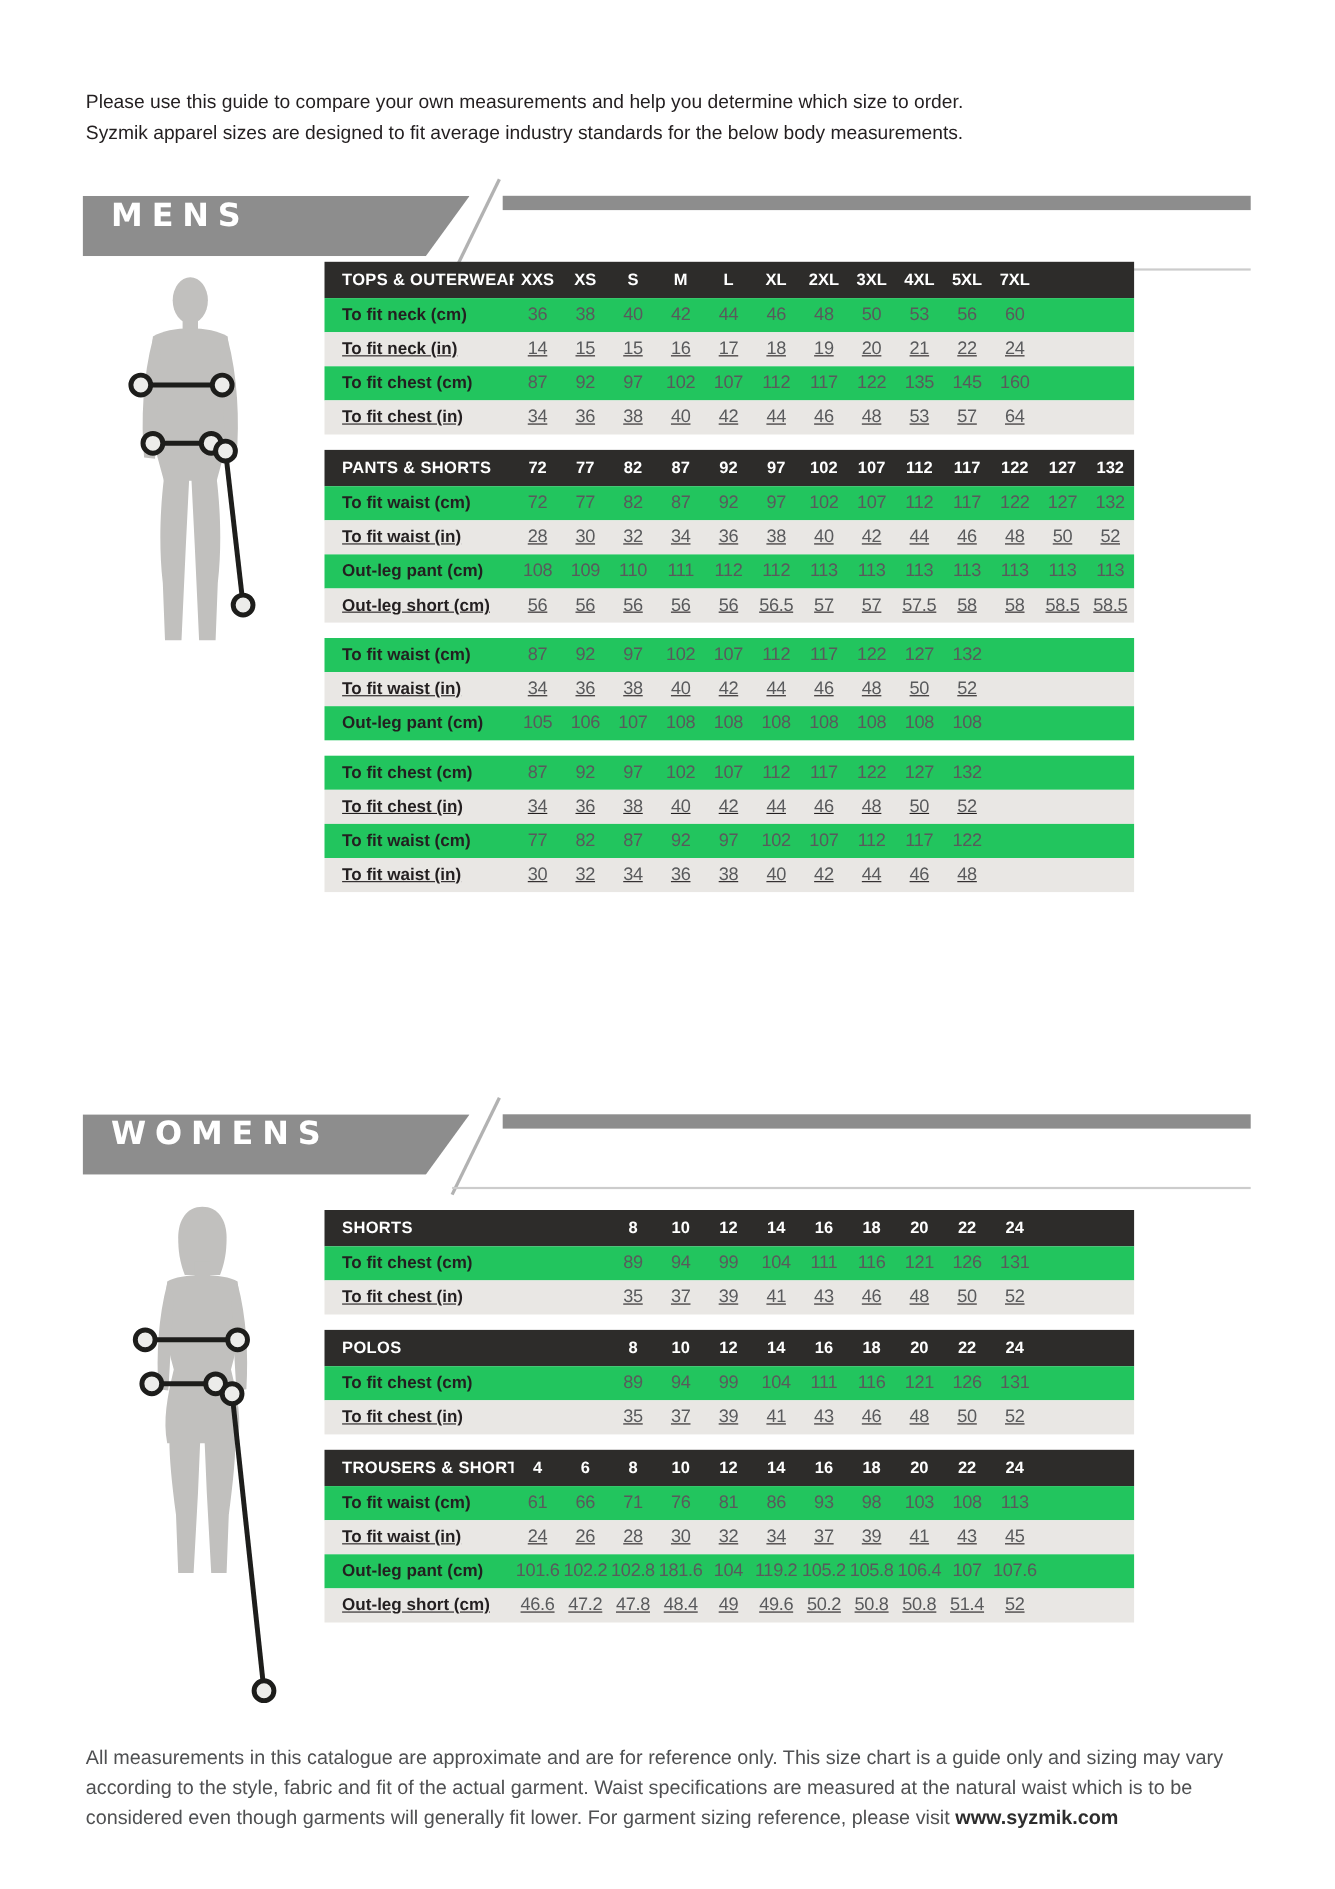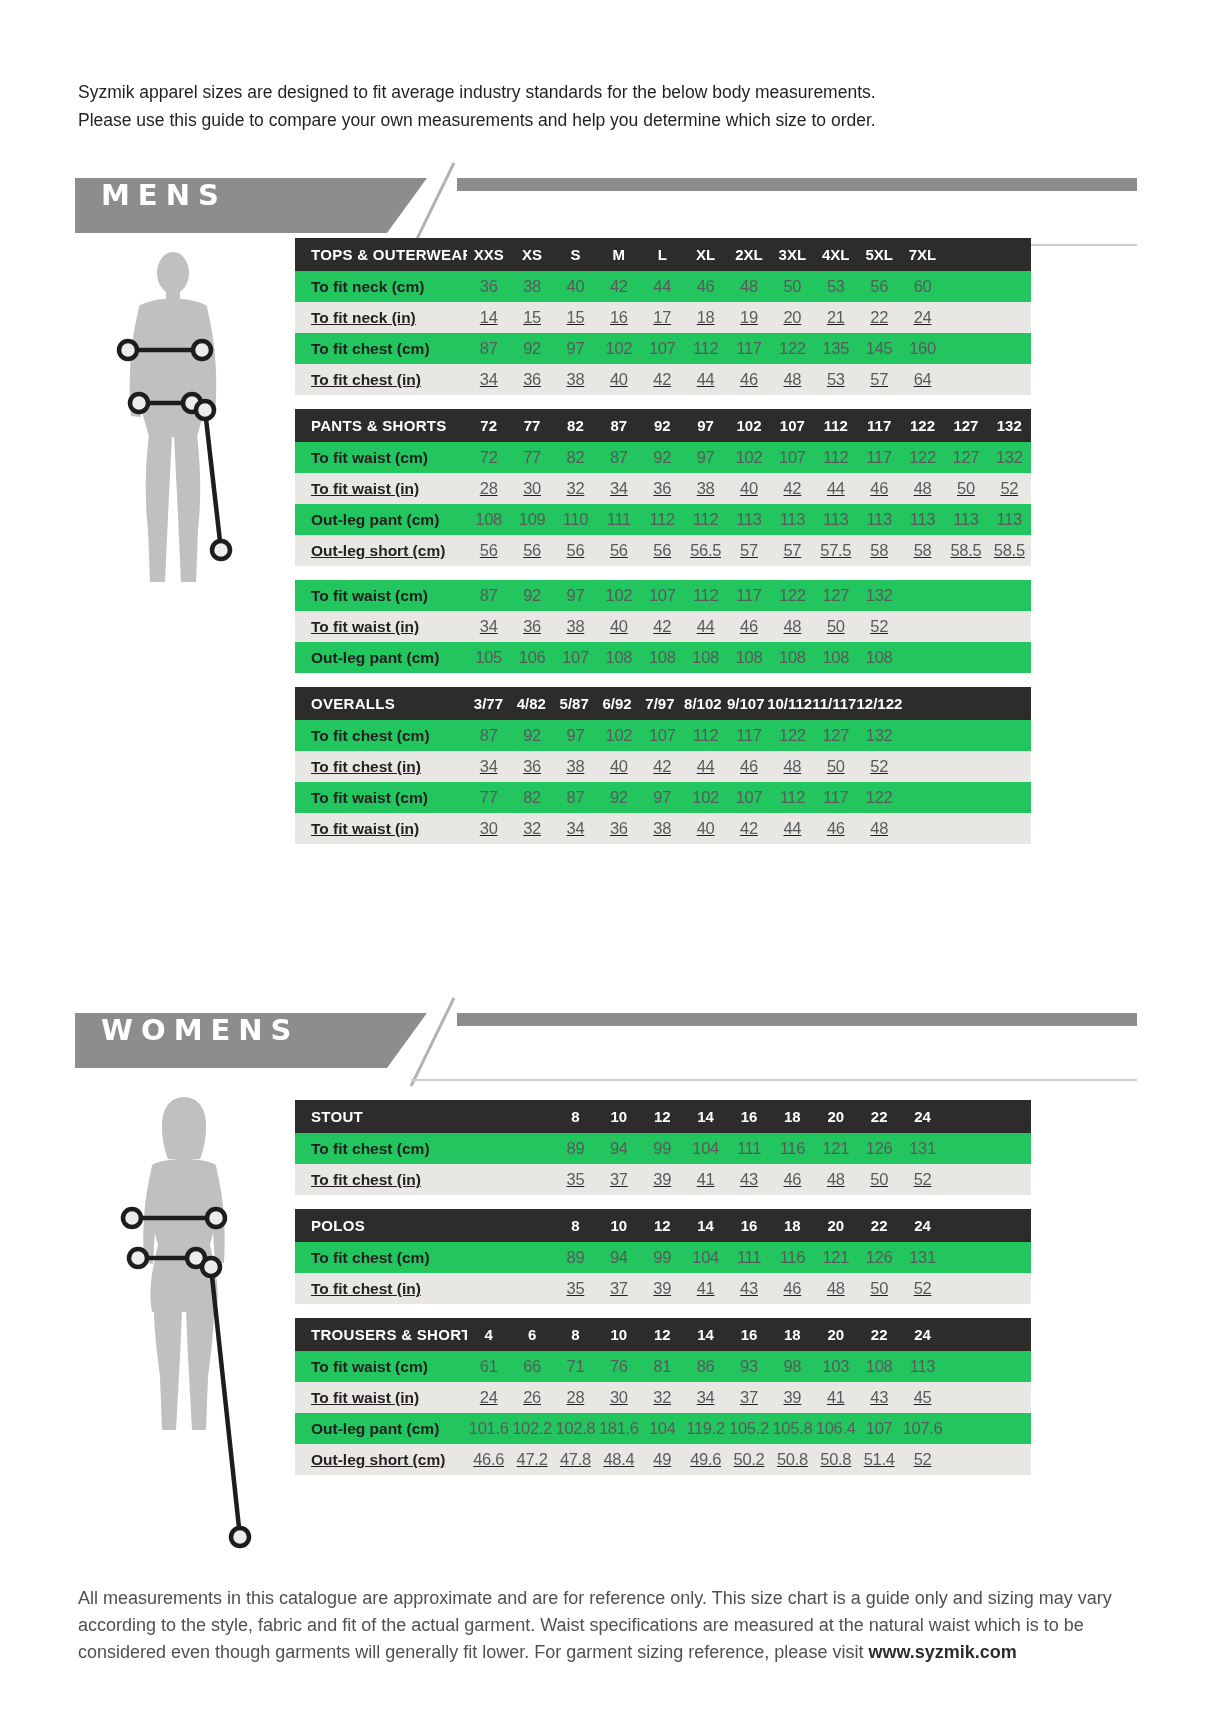--- a/index.html
+++ b/index.html
@@ -56,22 +56,22 @@
     font-size:18px;line-height:1.5;color:#4f5052;
   }
   .footer b{color:#2d2d2d;}
 </style>
 </head>
 <body>
 
 <div class="page">
 
   <div class="intro">
+    <div>Please use this guide to compare your own measurements and help you determine which size to order.</div>
     <div>Syzmik apparel sizes are designed to fit average industry standards for the below body measurements.</div>
-    <div>Please use this guide to compare your own measurements and help you determine which size to order.</div>
   </div>
 
   <div class="banner" style="top:178px;">
     <div class="banner-strip"></div>
     <div class="banner-block">
       <span class="banner-title">MENS</span>
     </div>
     <div class="banner-slash"></div>
     <div class="banner-line"></div>
   </div>
@@ -308,36 +308,20 @@
           <div class="cell">108</div>
           <div class="cell">108</div>
           <div class="cell">108</div>
           <div class="cell">108</div>
           <div class="cell"></div>
           <div class="cell"></div>
           <div class="cell"></div>
         </div>
       </div>
     <div class="size-table">
-        <div class="t-header">
-          <div class="t-label">OVERALLS</div>
-          <div class="cell">3/77</div>
-          <div class="cell">4/82</div>
-          <div class="cell">5/87</div>
-          <div class="cell">6/92</div>
-          <div class="cell">7/97</div>
-          <div class="cell">8/102</div>
-          <div class="cell">9/107</div>
-          <div class="cell">10/112</div>
-          <div class="cell">11/117</div>
-          <div class="cell">12/122</div>
-          <div class="cell"></div>
-          <div class="cell"></div>
-          <div class="cell"></div>
-        </div>
         <div class="t-row">
           <div class="t-label">To fit chest (cm)</div>
           <div class="cell">87</div>
           <div class="cell">92</div>
           <div class="cell">97</div>
           <div class="cell">102</div>
           <div class="cell">107</div>
           <div class="cell">112</div>
           <div class="cell">117</div>
           <div class="cell">122</div>
@@ -426,21 +410,21 @@
       <circle class="mdot" cx="84" cy="163" r="9"></circle>
       <line class="mline" x1="99" y1="172" x2="128" y2="442"></line>
       <circle class="mdot" cx="99" cy="172" r="9"></circle>
       <circle class="mdot" cx="128" cy="442" r="9"></circle>
     </g>
   </svg>
 
   <div class="tables" style="top:1100px;">
     <div class="size-table">
         <div class="t-header">
-          <div class="t-label">STOUT</div>
+          <div class="t-label">SHORTS</div>
           <div class="cell"></div>
           <div class="cell"></div>
           <div class="cell">8</div>
           <div class="cell">10</div>
           <div class="cell">12</div>
           <div class="cell">14</div>
           <div class="cell">16</div>
           <div class="cell">18</div>
           <div class="cell">20</div>
           <div class="cell">22</div>

